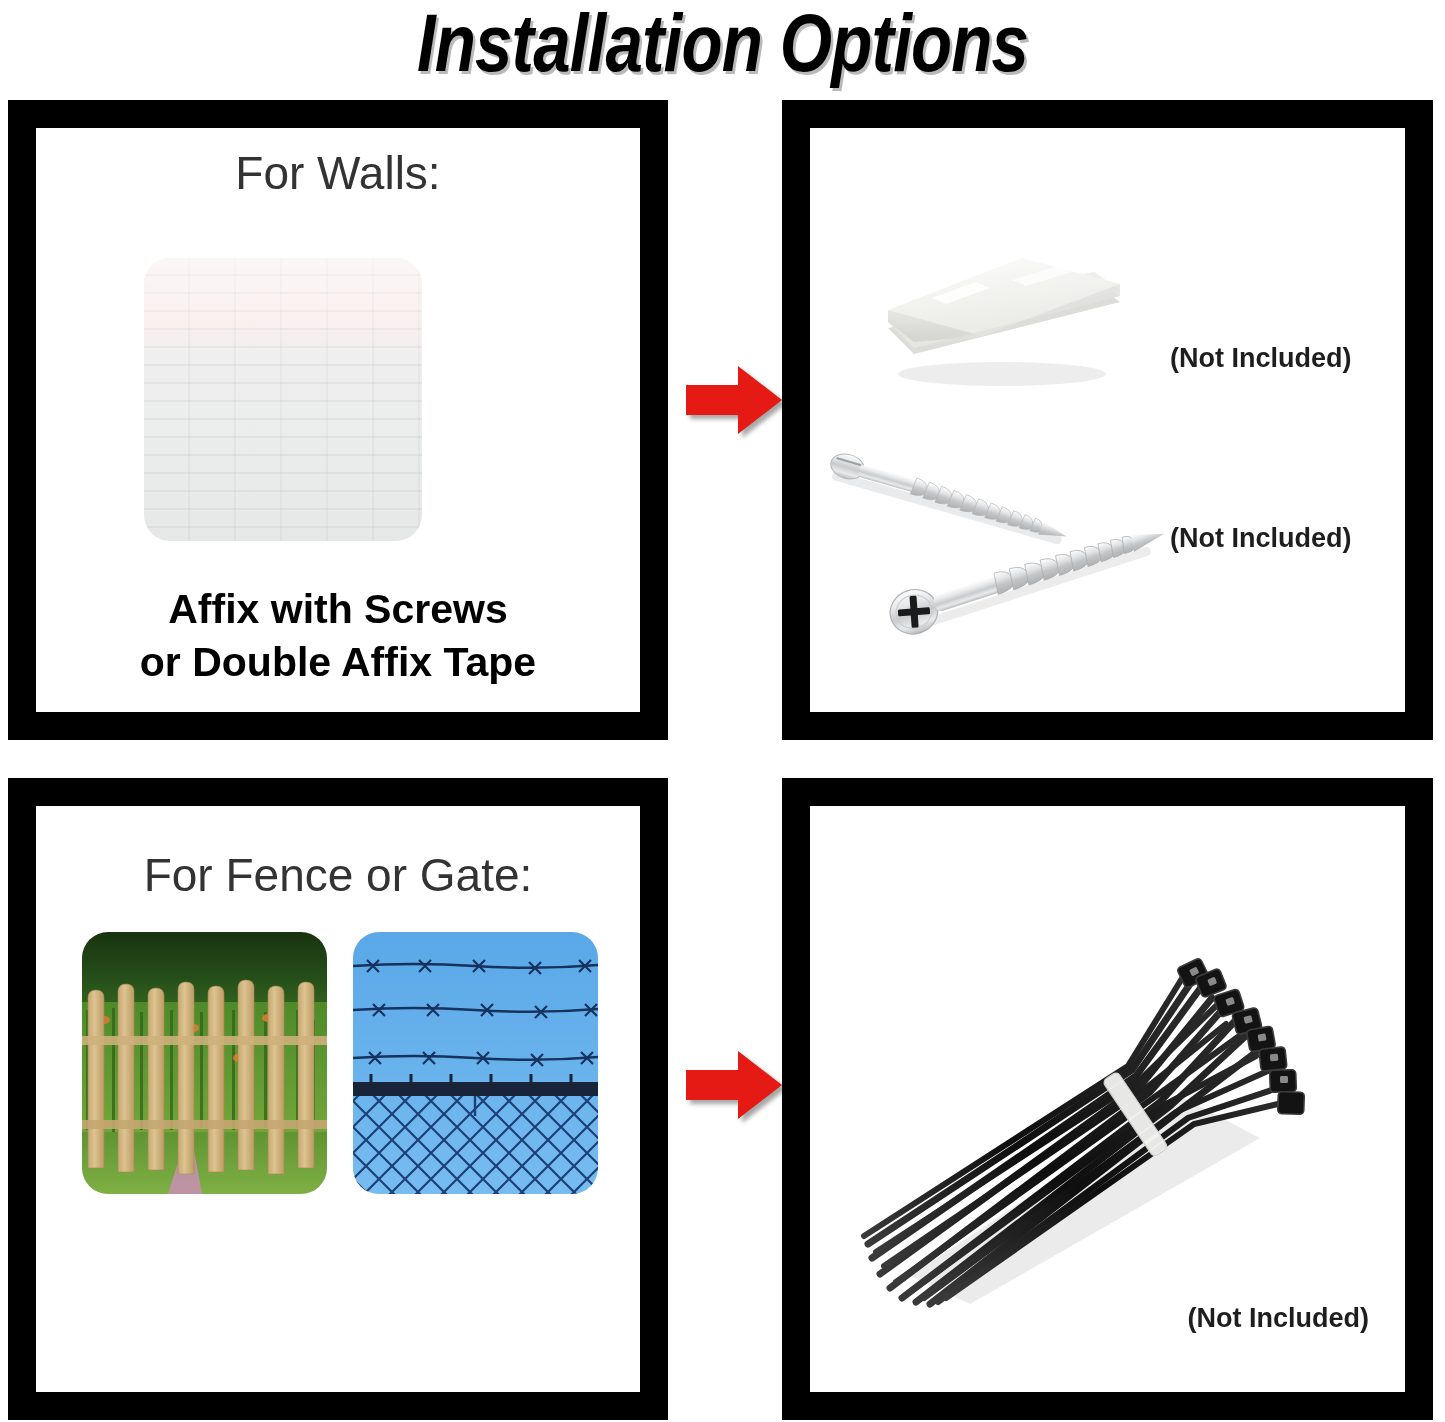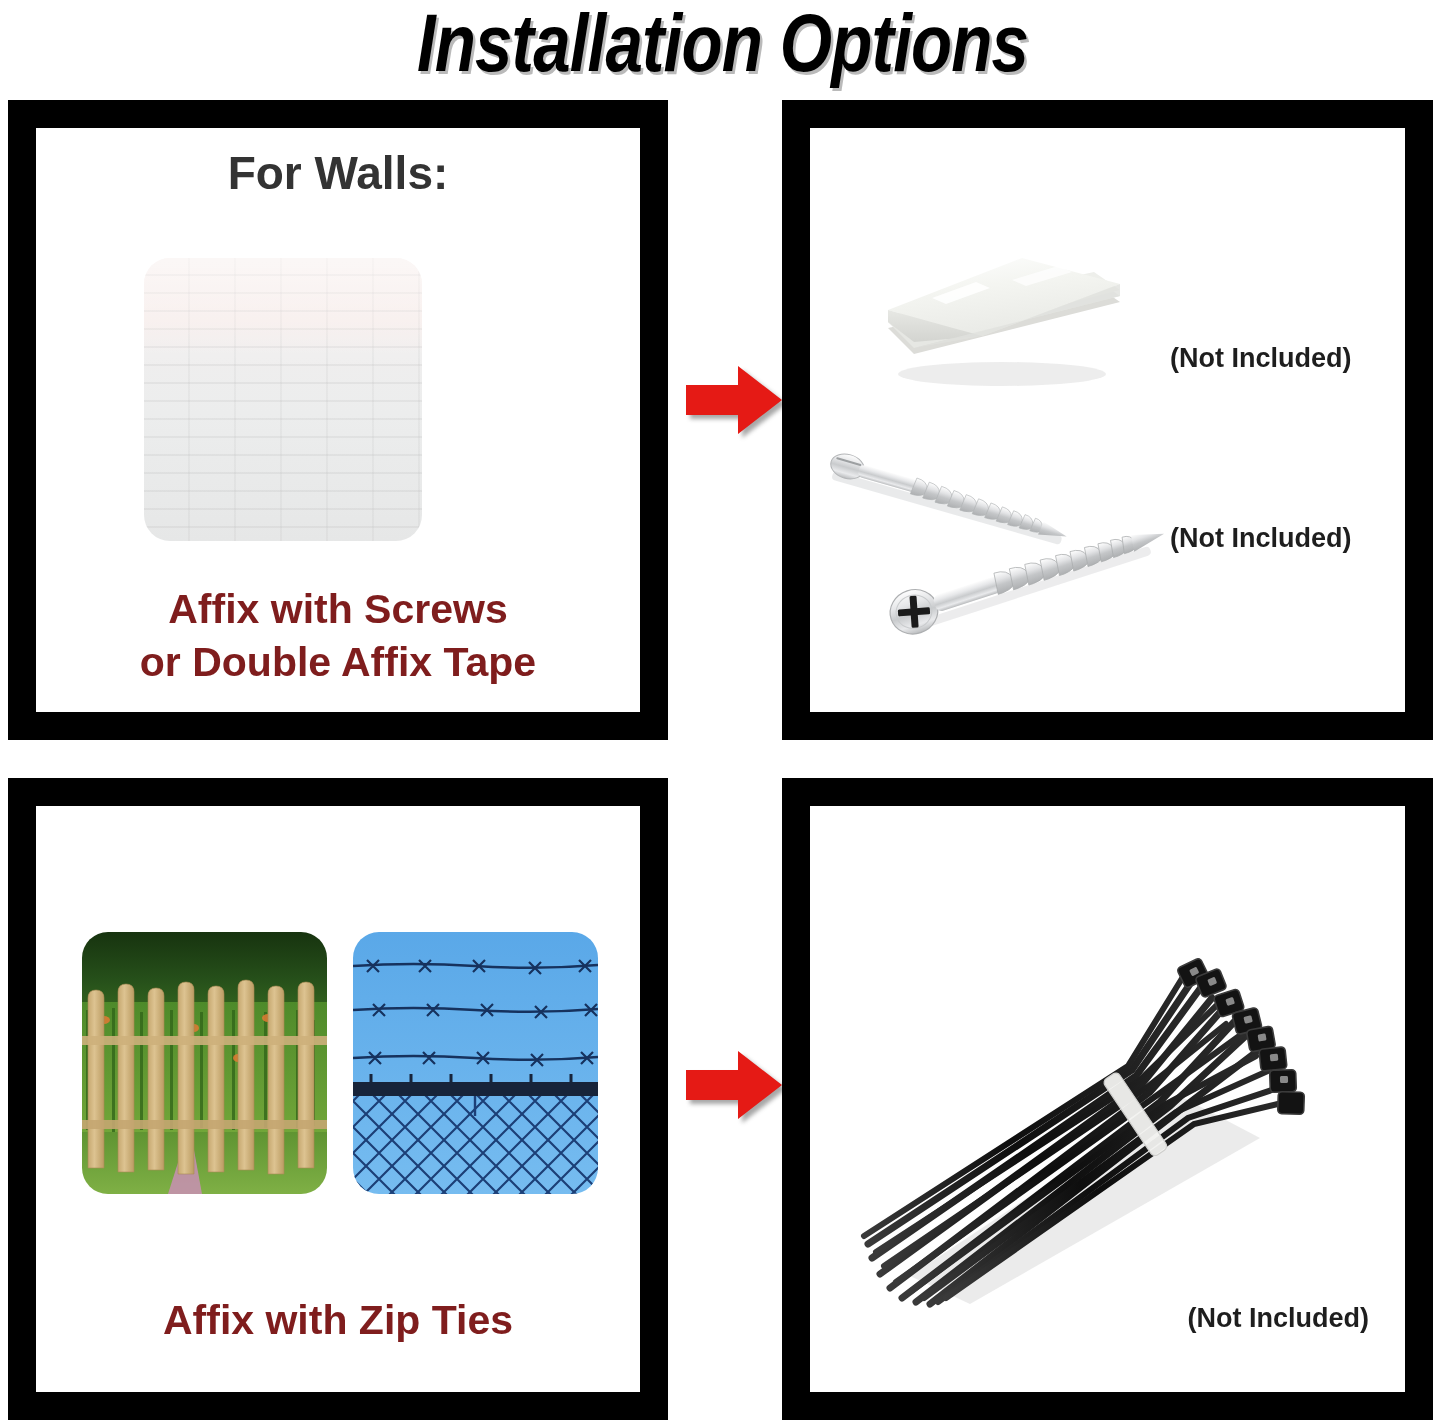--- a/index.html
+++ b/index.html
@@ -54,34 +54,34 @@
     width: 100%;
     height: 100%;
   }
 
   
   .heading {
     position: absolute;
     width: 100%;
     text-align: center;
     font-size: 46px;
-    font-weight: bold;
+    font-weight: normal;
     color: #333333;
     letter-spacing: 0px;
   }
   .heading-walls { top: 18px; }
   .heading-fence { top: 42px; }
 
   .caption {
     position: absolute;
     width: 100%;
     text-align: center;
     font-size: 41px;
     font-weight: bold;
-    color: #7f1d1d;
+    color: #000000;
     line-height: 1.28;
   }
   .caption-walls { bottom: 24px; }
   .caption-fence { bottom: 46px; }
 
   .notinc {
     position: absolute;
     font-size: 27px;
     font-weight: bold;
     color: #1e1e1e;
@@ -318,20 +318,21 @@
           </g>
         </svg>
       </div>
       <div class="notinc notinc-screw">(Not Included)</div>
 
     </div>
   </div>
 
   <div class="panel panel-bl">
     <div class="panel-inner">
+      <div class="heading heading-fence">For Fence or Gate:</div>
 
       <div class="fence-photo fence-wood">
         <svg viewBox="0 0 245 262" preserveAspectRatio="none" xmlns="http://www.w3.org/2000/svg">
           <defs>
             <linearGradient id="hedge" x1="0" y1="0" x2="0" y2="1">
               <stop offset="0%" stop-color="#17330f"></stop>
               <stop offset="60%" stop-color="#26501a"></stop>
               <stop offset="100%" stop-color="#35661f"></stop>
             </linearGradient>
             <linearGradient id="folia" x1="0" y1="0" x2="0" y2="1">
@@ -446,21 +447,20 @@
             <path d="M178 150 L178 142"></path>
               <path d="M218 150 L218 142"></path>
           </g>
 
           <rect x="0" y="164" width="245" height="98" fill="url(#mesh)"></rect>
 
           <path d="M122 164 L122 184" stroke="#1c3f77" stroke-width="2.4" fill="none"></path>
         </svg>
       </div>
 
-      <div class="caption caption-fence">Affix with Zip Ties</div>
     </div>
   </div>
 
   <div class="arrow arrow-bot">
     <svg viewBox="0 0 96 74" xmlns="http://www.w3.org/2000/svg">
       <polygon points="0,22 52,22 52,3 96,37 52,71 52,52 0,52" fill="#e51a15"></polygon>
     </svg>
   </div>
 
   <div class="panel panel-br">

